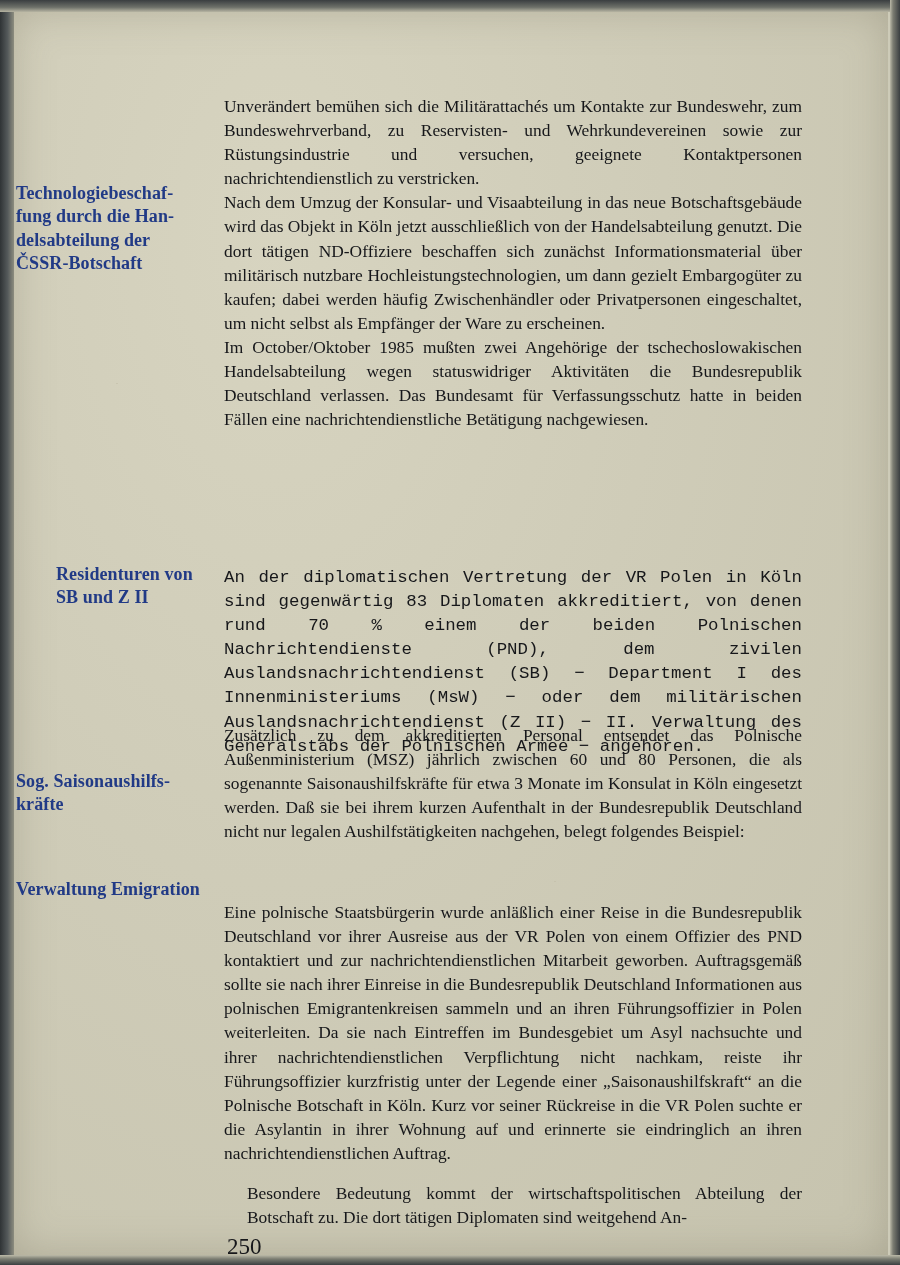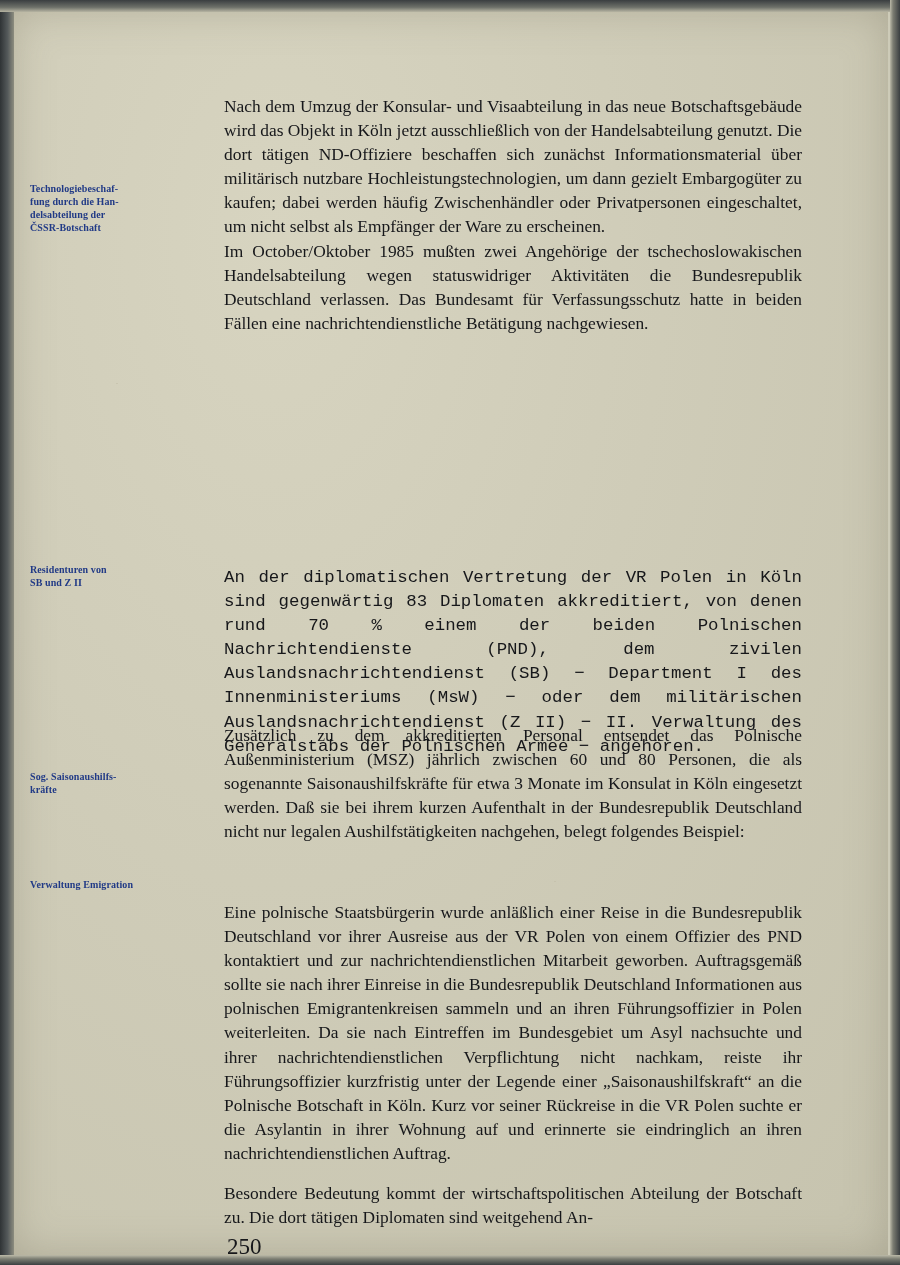--- a/index.html
+++ b/index.html
@@ -53,25 +53,25 @@
 
   .content {
     position: absolute;
     left: 0; top: 0;
     width: 876px;
     height: 1245px;
   }
 
   .marginalia {
     position: absolute;
-    left: 18px;
+    left: 4px;
     width: 185px;
     font-family: "Liberation Serif", serif;
     font-weight: bold;
-    font-size: 10px;
+    font-size: 18px;
     line-height: 1.30;
     color: #213a86;
     letter-spacing: 0.1px;
   }
 
   .body-col {
     position: absolute;
     left: 212px;
     width: 578px;
     font-family: "Liberation Serif", serif;
@@ -124,44 +124,45 @@
     <div class="speckle"></div>
 
     <div class="content">
 
       <div class="marginalia" style="top:172px; white-space: pre-line;">Technologiebeschaf-
 fung durch die Han-
 delsabteilung der
 ČSSR-Botschaft</div>
 
       <div class="body-col" style="top:84px;">
+        <p class="para">Unverändert bemühen sich die Militärattachés um Kontakte zur Bundeswehr, zum Bundeswehrverband, zu Reservisten- und Wehrkundevereinen sowie zur Rüstungsindustrie und versuchen, geeignete Kontaktpersonen nachrichtendienstlich zu verstricken.</p>
         <p class="para">Nach dem Umzug der Konsular- und Visaabteilung in das neue Botschaftsgebäude wird das Objekt in Köln jetzt ausschließlich von der Handelsabteilung genutzt. Die dort tätigen ND-Offiziere beschaffen sich zunächst Informationsmaterial über militärisch nutzbare Hochleistungstechnologien, um dann gezielt Embargogüter zu kaufen; dabei werden häufig Zwischenhändler oder Privatpersonen eingeschaltet, um nicht selbst als Empfänger der Ware zu erscheinen.</p>
         <p class="para">Im October/Oktober 1985 mußten zwei Angehörige der tschechoslowakischen Handelsabteilung wegen statuswidriger Aktivitäten die Bundesrepublik Deutschland verlassen. Das Bundesamt für Verfassungsschutz hatte in beiden Fällen eine nachrichtendienstliche Betätigung nachgewiesen.</p>
       </div>
 
 
-      <div class="marginalia" style="top:553px; white-space: pre-line;">Residenturen von
+      <div class="marginalia" style="top:553px; white-space: pre-line; margin-left: 40px;">Residenturen von
 SB und Z II</div>
 
       <div class="body-col" style="top:556px;font-family:Liberation Mono, monospace;">
         <p class="para">An der diplomatischen Vertretung der VR Polen in Köln sind gegenwärtig 83 Diplomaten akkreditiert, von denen rund 70 % einem der beiden Polnischen Nachrichtendienste (PND), dem zivilen Auslandsnachrichtendienst (SB) − Department I des Innenministeriums (MsW) − oder dem militärischen Auslandsnachrichtendienst (Z II) − II. Verwaltung des Generalstabs der Polnischen Armee − angehören.</p>
       </div>
 
       <div class="marginalia" style="top:760px; white-space: pre-line;">Sog. Saisonaushilfs-
 kräfte</div>
 
       <div class="body-col" style="top:713px;">
         <p class="para">Zusätzlich zu dem akkreditierten Personal entsendet das Polnische Außenministerium (MSZ) jährlich zwischen 60 und 80 Personen, die als sogenannte Saisonaushilfskräfte für etwa 3 Monate im Konsulat in Köln eingesetzt werden. Daß sie bei ihrem kurzen Aufenthalt in der Bundesrepublik Deutschland nicht nur legalen Aushilfstätigkeiten nachgehen, belegt folgendes Beispiel:</p>
       </div>
 
       <div class="marginalia" style="top:868px; white-space: pre-line;">Verwaltung Emigration</div>
 
       <div class="body-col" style="top:890px;">
         <p class="para">Eine polnische Staatsbürgerin wurde anläßlich einer Reise in die Bundesrepublik Deutschland vor ihrer Ausreise aus der VR Polen von einem Offizier des PND kontaktiert und zur nachrichtendienstlichen Mitarbeit geworben. Auftragsgemäß sollte sie nach ihrer Einreise in die Bundesrepublik Deutschland Informationen aus polnischen Emigrantenkreisen sammeln und an ihren Führungsoffizier in Polen weiterleiten. Da sie nach Eintreffen im Bundesgebiet um Asyl nachsuchte und ihrer nachrichtendienstlichen Verpflichtung nicht nachkam, reiste ihr Führungsoffizier kurzfristig unter der Legende einer „Saisonaushilfskraft“ an die Polnische Botschaft in Köln. Kurz vor seiner Rückreise in die VR Polen suchte er die Asylantin in ihrer Wohnung auf und erinnerte sie eindringlich an ihren nachrichtendienstlichen Auftrag.</p>
-        <p class="para" style="margin-top:16px;">Besondere Bedeutung kommt der wirtschaftspolitischen Abteilung der Botschaft zu. Die dort tätigen Diplomaten sind weitgehend An-</p>
+        <p class="para" style="margin-top:16px;margin-left:23px;">Besondere Bedeutung kommt der wirtschaftspolitischen Abteilung der Botschaft zu. Die dort tätigen Diplomaten sind weitgehend An-</p>
       </div>
 
       <div class="page-number">250</div>
     </div>
   </div>
 
   <div class="edge-left"></div>
   <div class="edge-top"></div>
   <div class="edge-right"></div>
   <div class="edge-bottom"></div>

